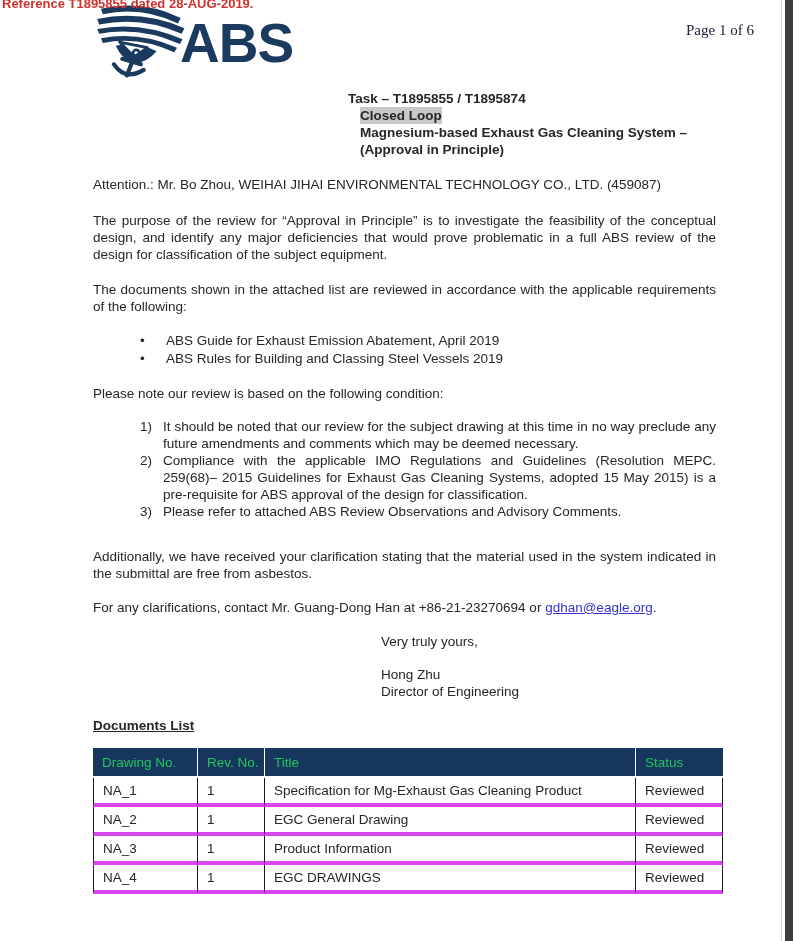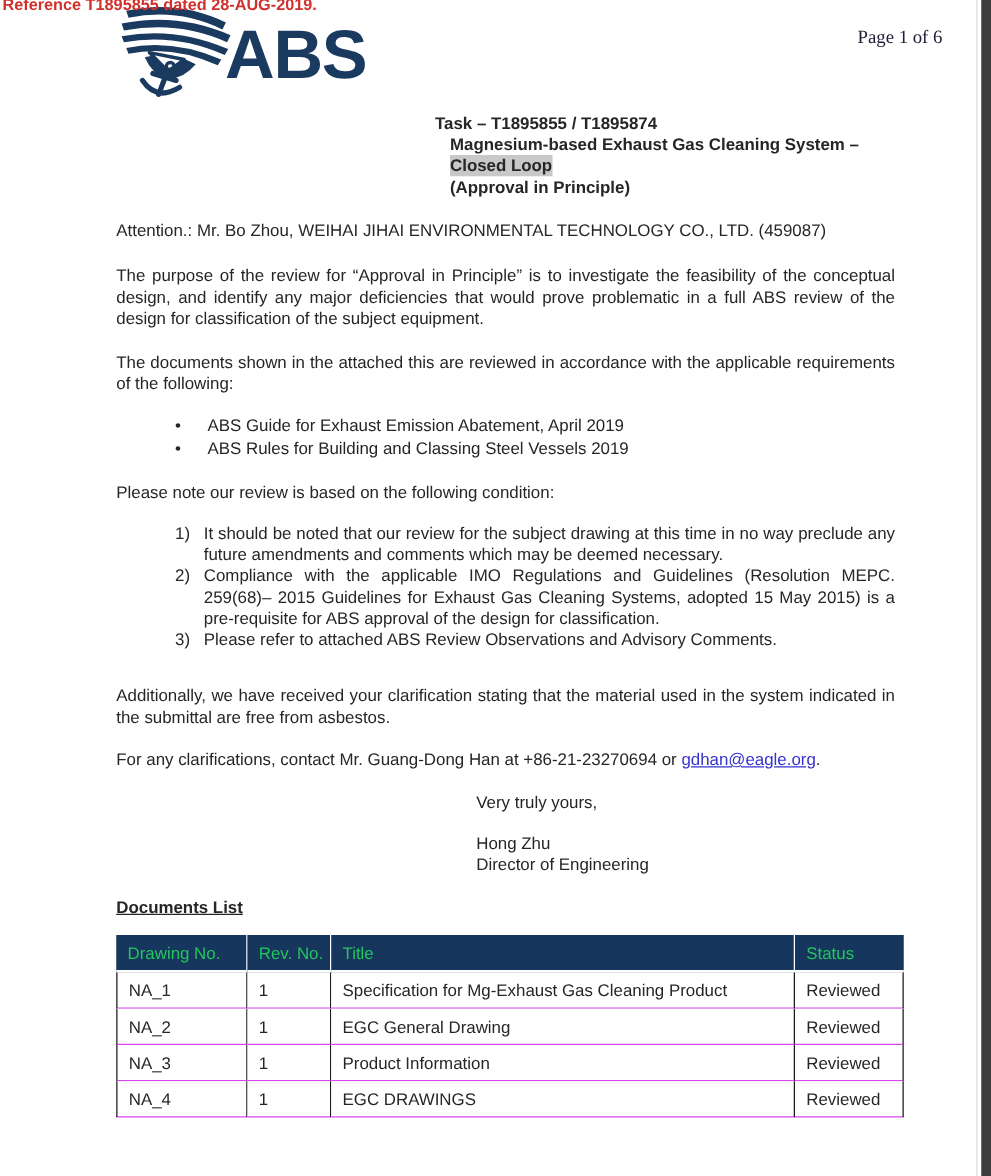--- a/index.html
+++ b/index.html
@@ -52,21 +52,21 @@
   .docs-heading{text-decoration:underline; margin-bottom:14px;font-weight:bold;}
   table.docs{border-collapse:separate; border-spacing:0; width:630px; table-layout:fixed;}
   table.docs th{
     background:var(--navy,#17365d); color:#22c55e; font-weight:normal;
     text-align:left; height:30px; padding:0 0 0 9px; font-size:13.5px;
     border-right:1px solid #fff; border-bottom:2px solid #fff;
   }
   table.docs th:last-child{border-right:none;}
   table.docs td{
     height:29px; padding:0 12px 0 9px; background:#fff; font-size:13.5px;
-    border-right:1px solid #1a1a1a; border-bottom:1px solid #d946ef;
+    border-right:1px solid #1a1a1a; border-bottom:4px solid #d946ef;
   }
   table.docs td:first-child{border-left:1px solid #1a1a1a;}
   .scroll-strip{position:absolute; top:0; right:0; width:8px; height:941px; background:#3d3d3d; z-index:5;}
   .page-edge{position:absolute; top:0; right:11px; width:1px; height:941px; background:#dcdcdc;}
 </style>
 </head>
 <body>
 
 <div class="ref-line">Reference T1895855 dated 28-AUG-2019.</div>
 
@@ -89,30 +89,30 @@
     </g>
   </svg>
   <span class="logo-text">ABS</span>
 </div>
 
 <div class="page-num">Page 1 of 6</div>
 
 <div class="task-block">
   <div>Task – T1895855 / T1895874</div>
   <div class="task-indent">
+    <div><span class="task-hl">Closed Loop</span></div>
     <div>Magnesium-based Exhaust Gas Cleaning System –</div>
-    <div><span class="task-hl">Closed Loop</span></div>
     <div>(Approval in Principle)</div>
   </div>
 </div>
 
 <div class="doc-body">
   <div class="attention">Attention.: Mr. Bo Zhou, WEIHAI JIHAI ENVIRONMENTAL TECHNOLOGY CO., LTD. (459087)</div>
   <div class="para p-purpose">The purpose of the review for “Approval in Principle” is to investigate the feasibility of the conceptual design, and identify any major deficiencies that would prove problematic in a full ABS review of the design for classification of the subject equipment.</div>
-  <div class="para p-documents">The documents shown in the attached this are reviewed in accordance with the applicable requirements of the following:</div>
+  <div class="para p-documents">The documents shown in the attached list are reviewed in accordance with the applicable requirements of the following:</div>
 
   <ul class="bullets">
       <li>ABS Guide for Exhaust Emission Abatement, April 2019</li>
       <li>ABS Rules for Building and Classing Steel Vessels 2019</li>
     </ul>
 
   <div class="p-condition">Please note our review is based on the following condition:</div>
 
   <ol class="conditions">
       <li>It should be noted that our review for the subject drawing at this time in no way preclude any future amendments and comments which may be deemed necessary.</li>

